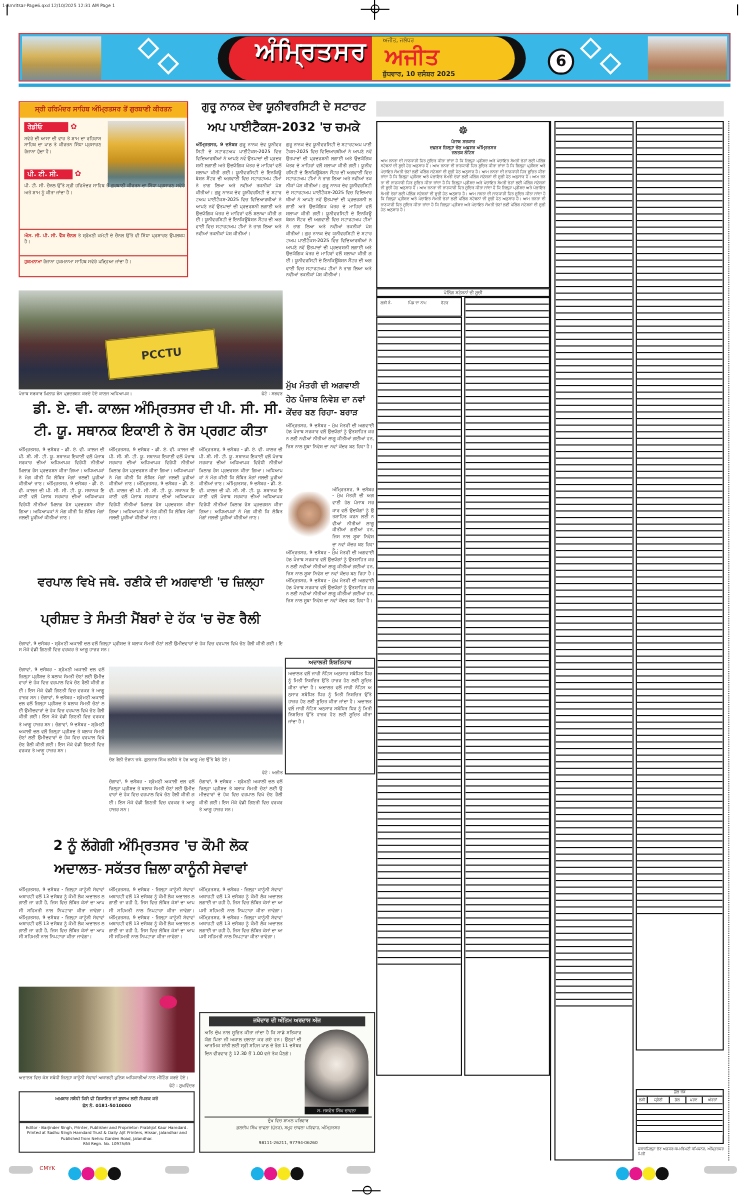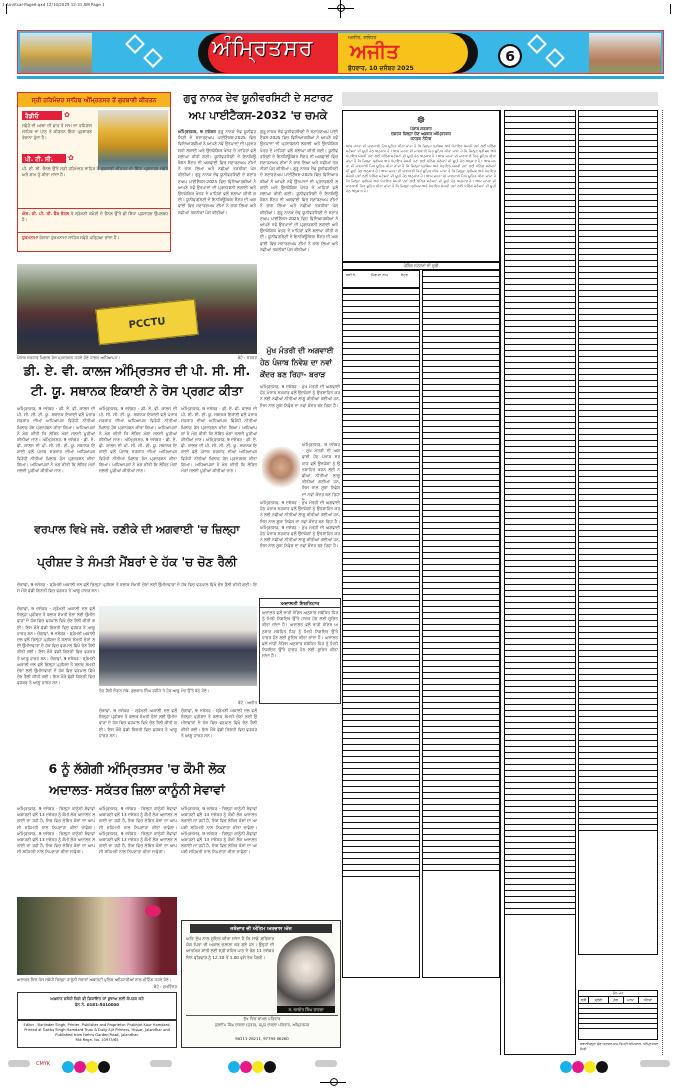--- a/index.html
+++ b/index.html
@@ -10,21 +10,21 @@
   .regv { width: 1px; height: 18px; background: #000; }
   .regc { width: 8px; height: 8px; border: 1px solid #000; border-radius: 50%; }
   
   .mast { left: 17px; top: 30px; width: 647px; height: 44px; background: #39b8e8; border: 1px solid #e33; overflow: hidden; }
   .mast .imgL { left: 2px; top: 2px; width: 72px; height: 40px; background: linear-gradient(180deg,#cfe1ee 0%,#d7b45c 45%,#b99a4d 65%,#7d8d94 100%); }
   .mast .imgR { right: 2px; top: 2px; width: 72px; height: 40px; background: linear-gradient(180deg,#dfe9f1 0%,#c9a58a 40%,#b07a5a 70%,#8a9b67 100%); }
   .mast .diamond { width: 14px; height: 14px; border: 2px solid #fff; transform: rotate(45deg); }
   .pill { left: 180px; top: 2px; width: 280px; height: 40px; border-radius: 20px; background: #111; overflow: hidden; }
   .pill .red { left: 10px; top: 0; width: 130px; height: 40px; background: #e8242c; border-radius: 20px 0 0 20px; }
   .pill .yel { left: 140px; top: 0; width: 130px; height: 40px; background: #f7c31a; border-radius: 0 20px 20px 0; }
-  .pill .t1 { left: 14px; top: 2px; font-size: 22px; font-weight: normal; color: #fff; text-shadow: 1px 1px 0 #000; letter-spacing: 1px; }
+  .pill .t1 { left: 34px; top: 2px; font-size: 22px; font-weight: bold; color: #fff; text-shadow: 1px 1px 0 #000; letter-spacing: 1px; }
   .pill .t2 { left: 152px; top: 6px; font-size: 20px; font-weight: bold; color: #e8242c; }
   .pill .small { left: 150px; top: 1px; font-size: 5px; color: #333; }
   .pill .date { left: 150px; top: 31px; font-size: 6px; color: #222; font-weight: bold; }
   .pagenum { left: 498px; top: 44px; width: 24px; height: 24px; border-radius: 50%; background: #fff; border: 2px solid #111; font-size: 14px; font-weight: bold; text-align: center; line-height: 20px; }
   .rule-blue { left: 17px; top: 76px; width: 647px; height: 3px; background: #2aa6d9; }
   
   .txt { font-size: 4.2px; line-height: 6.2px; color: #222; text-align: justify; overflow: hidden; word-break: break-all; }
   .head { font-weight: bold; color: #111; text-align: center; line-height: 1.15; }
   .photo { background: #888; overflow: hidden; }
   .cap { font-size: 4px; color: #222; line-height: 6px; }
@@ -82,27 +82,27 @@
 <div class="abs head" style="left:178px;top:92px;width:160px;font-size:10px;">ਗੁਰੂ ਨਾਨਕ ਦੇਵ ਯੂਨੀਵਰਸਿਟੀ ਦੇ ਸਟਾਰਟ</div>
 <div class="abs head" style="left:178px;top:110px;width:160px;font-size:11px;">ਅਪ ਪਾਈਟੈਕਸ-2032 'ਚ ਚਮਕੇ</div>
 <div class="abs txt" style="left:178px;top:129px;width:78px;height:138px;"><b>ਅੰਮ੍ਰਿਤਸਰ, 9 ਦਸੰਬਰ</b> <span>ਗੁਰੂ ਨਾਨਕ ਦੇਵ ਯੂਨੀਵਰਸਿਟੀ ਦੇ ਸਟਾਰਟਅਪ ਪਾਈਟੈਕਸ-2025 ਵਿਚ ਵਿਦਿਆਰਥੀਆਂ ਨੇ ਆਪਣੇ ਨਵੇਂ ਉਤਪਾਦਾਂ ਦੀ ਪ੍ਰਦਰਸ਼ਨੀ ਲਗਾਈ ਅਤੇ ਉਦਯੋਗਿਕ ਖੇਤਰ ਦੇ ਮਾਹਿਰਾਂ ਵਲੋਂ ਸ਼ਲਾਘਾ ਕੀਤੀ ਗਈ। ਯੂਨੀਵਰਸਿਟੀ ਦੇ ਇਨਕਿਊਬੇਸ਼ਨ ਸੈਂਟਰ ਦੀ ਅਗਵਾਈ ਵਿਚ ਸਟਾਰਟਅਪ ਟੀਮਾਂ ਨੇ ਭਾਗ ਲਿਆ ਅਤੇ ਨਵੀਆਂ ਤਕਨੀਕਾਂ ਪੇਸ਼ ਕੀਤੀਆਂ।</span> <span>ਗੁਰੂ ਨਾਨਕ ਦੇਵ ਯੂਨੀਵਰਸਿਟੀ ਦੇ ਸਟਾਰਟਅਪ ਪਾਈਟੈਕਸ-2025 ਵਿਚ ਵਿਦਿਆਰਥੀਆਂ ਨੇ ਆਪਣੇ ਨਵੇਂ ਉਤਪਾਦਾਂ ਦੀ ਪ੍ਰਦਰਸ਼ਨੀ ਲਗਾਈ ਅਤੇ ਉਦਯੋਗਿਕ ਖੇਤਰ ਦੇ ਮਾਹਿਰਾਂ ਵਲੋਂ ਸ਼ਲਾਘਾ ਕੀਤੀ ਗਈ। ਯੂਨੀਵਰਸਿਟੀ ਦੇ ਇਨਕਿਊਬੇਸ਼ਨ ਸੈਂਟਰ ਦੀ ਅਗਵਾਈ ਵਿਚ ਸਟਾਰਟਅਪ ਟੀਮਾਂ ਨੇ ਭਾਗ ਲਿਆ ਅਤੇ ਨਵੀਆਂ ਤਕਨੀਕਾਂ ਪੇਸ਼ ਕੀਤੀਆਂ।</span></div>
 <div class="abs txt" style="left:260px;top:129px;width:78px;height:215px;"><span>ਗੁਰੂ ਨਾਨਕ ਦੇਵ ਯੂਨੀਵਰਸਿਟੀ ਦੇ ਸਟਾਰਟਅਪ ਪਾਈਟੈਕਸ-2025 ਵਿਚ ਵਿਦਿਆਰਥੀਆਂ ਨੇ ਆਪਣੇ ਨਵੇਂ ਉਤਪਾਦਾਂ ਦੀ ਪ੍ਰਦਰਸ਼ਨੀ ਲਗਾਈ ਅਤੇ ਉਦਯੋਗਿਕ ਖੇਤਰ ਦੇ ਮਾਹਿਰਾਂ ਵਲੋਂ ਸ਼ਲਾਘਾ ਕੀਤੀ ਗਈ। ਯੂਨੀਵਰਸਿਟੀ ਦੇ ਇਨਕਿਊਬੇਸ਼ਨ ਸੈਂਟਰ ਦੀ ਅਗਵਾਈ ਵਿਚ ਸਟਾਰਟਅਪ ਟੀਮਾਂ ਨੇ ਭਾਗ ਲਿਆ ਅਤੇ ਨਵੀਆਂ ਤਕਨੀਕਾਂ ਪੇਸ਼ ਕੀਤੀਆਂ।</span> <span>ਗੁਰੂ ਨਾਨਕ ਦੇਵ ਯੂਨੀਵਰਸਿਟੀ ਦੇ ਸਟਾਰਟਅਪ ਪਾਈਟੈਕਸ-2025 ਵਿਚ ਵਿਦਿਆਰਥੀਆਂ ਨੇ ਆਪਣੇ ਨਵੇਂ ਉਤਪਾਦਾਂ ਦੀ ਪ੍ਰਦਰਸ਼ਨੀ ਲਗਾਈ ਅਤੇ ਉਦਯੋਗਿਕ ਖੇਤਰ ਦੇ ਮਾਹਿਰਾਂ ਵਲੋਂ ਸ਼ਲਾਘਾ ਕੀਤੀ ਗਈ। ਯੂਨੀਵਰਸਿਟੀ ਦੇ ਇਨਕਿਊਬੇਸ਼ਨ ਸੈਂਟਰ ਦੀ ਅਗਵਾਈ ਵਿਚ ਸਟਾਰਟਅਪ ਟੀਮਾਂ ਨੇ ਭਾਗ ਲਿਆ ਅਤੇ ਨਵੀਆਂ ਤਕਨੀਕਾਂ ਪੇਸ਼ ਕੀਤੀਆਂ।</span> <span>ਗੁਰੂ ਨਾਨਕ ਦੇਵ ਯੂਨੀਵਰਸਿਟੀ ਦੇ ਸਟਾਰਟਅਪ ਪਾਈਟੈਕਸ-2025 ਵਿਚ ਵਿਦਿਆਰਥੀਆਂ ਨੇ ਆਪਣੇ ਨਵੇਂ ਉਤਪਾਦਾਂ ਦੀ ਪ੍ਰਦਰਸ਼ਨੀ ਲਗਾਈ ਅਤੇ ਉਦਯੋਗਿਕ ਖੇਤਰ ਦੇ ਮਾਹਿਰਾਂ ਵਲੋਂ ਸ਼ਲਾਘਾ ਕੀਤੀ ਗਈ। ਯੂਨੀਵਰਸਿਟੀ ਦੇ ਇਨਕਿਊਬੇਸ਼ਨ ਸੈਂਟਰ ਦੀ ਅਗਵਾਈ ਵਿਚ ਸਟਾਰਟਅਪ ਟੀਮਾਂ ਨੇ ਭਾਗ ਲਿਆ ਅਤੇ ਨਵੀਆਂ ਤਕਨੀਕਾਂ ਪੇਸ਼ ਕੀਤੀਆਂ।</span></div>
 
 <div class="abs photo" style="left:17px;top:264px;width:240px;height:90px;background:linear-gradient(180deg,#c9cfc8 0%,#6f7a5c 30%,#533 55%,#2a2f45 80%,#3a3a3a 100%);">
   <div class="abs" style="left:80px;top:40px;width:100px;height:36px;background:#f2d13a;border:1px solid #8a7a1a;transform:rotate(-6deg);text-align:center;font-weight:bold;font-size:10px;line-height:36px;color:#333;">PCCTU</div>
 </div>
 <div class="abs cap" style="left:17px;top:355px;width:190px;">ਪੰਜਾਬ ਸਰਕਾਰ ਖ਼ਿਲਾਫ਼ ਰੋਸ ਪ੍ਰਦਰਸ਼ਨ ਕਰਦੇ ਹੋਏ ਕਾਲਜ ਅਧਿਆਪਕ।</div>
 <div class="abs cap" style="left:210px;top:355px;width:47px;text-align:right;">ਫੋਟੋ : ਸਰਵਣ</div>
-<div class="abs head" style="left:17px;top:364px;width:240px;font-size:12.5px;white-space:nowrap;">ਡੀ. ਏ. ਵੀ. ਕਾਲਜ ਅੰਮ੍ਰਿਤਸਰ ਦੀ ਪੀ. ਸੀ. ਸੀ.</div>
+<div class="abs head" style="left:17px;top:364px;width:240px;font-size:12.5px;white-space:nowrap;text-align:right;">ਡੀ. ਏ. ਵੀ. ਕਾਲਜ ਅੰਮ੍ਰਿਤਸਰ ਦੀ ਪੀ. ਸੀ. ਸੀ.</div>
 <div class="abs head" style="left:17px;top:384px;width:240px;font-size:12.5px;white-space:nowrap;">ਟੀ. ਯੂ. ਸਥਾਨਕ ਇਕਾਈ ਨੇ ਰੋਸ ਪ੍ਰਗਟ ਕੀਤਾ</div>
 <div class="abs txt" style="left:17px;top:406px;width:78px;height:120px;"><span>ਅੰਮ੍ਰਿਤਸਰ, 9 ਦਸੰਬਰ - ਡੀ. ਏ. ਵੀ. ਕਾਲਜ ਦੀ ਪੀ. ਸੀ. ਸੀ. ਟੀ. ਯੂ. ਸਥਾਨਕ ਇਕਾਈ ਵਲੋਂ ਪੰਜਾਬ ਸਰਕਾਰ ਦੀਆਂ ਅਧਿਆਪਕ ਵਿਰੋਧੀ ਨੀਤੀਆਂ ਖ਼ਿਲਾਫ਼ ਰੋਸ ਪ੍ਰਦਰਸ਼ਨ ਕੀਤਾ ਗਿਆ। ਅਧਿਆਪਕਾਂ ਨੇ ਮੰਗ ਕੀਤੀ ਕਿ ਲੰਬਿਤ ਮੰਗਾਂ ਜਲਦੀ ਪੂਰੀਆਂ ਕੀਤੀਆਂ ਜਾਣ।</span> <span>ਅੰਮ੍ਰਿਤਸਰ, 9 ਦਸੰਬਰ - ਡੀ. ਏ. ਵੀ. ਕਾਲਜ ਦੀ ਪੀ. ਸੀ. ਸੀ. ਟੀ. ਯੂ. ਸਥਾਨਕ ਇਕਾਈ ਵਲੋਂ ਪੰਜਾਬ ਸਰਕਾਰ ਦੀਆਂ ਅਧਿਆਪਕ ਵਿਰੋਧੀ ਨੀਤੀਆਂ ਖ਼ਿਲਾਫ਼ ਰੋਸ ਪ੍ਰਦਰਸ਼ਨ ਕੀਤਾ ਗਿਆ। ਅਧਿਆਪਕਾਂ ਨੇ ਮੰਗ ਕੀਤੀ ਕਿ ਲੰਬਿਤ ਮੰਗਾਂ ਜਲਦੀ ਪੂਰੀਆਂ ਕੀਤੀਆਂ ਜਾਣ।</span></div>
 <div class="abs txt" style="left:99px;top:406px;width:78px;height:120px;"><span>ਅੰਮ੍ਰਿਤਸਰ, 9 ਦਸੰਬਰ - ਡੀ. ਏ. ਵੀ. ਕਾਲਜ ਦੀ ਪੀ. ਸੀ. ਸੀ. ਟੀ. ਯੂ. ਸਥਾਨਕ ਇਕਾਈ ਵਲੋਂ ਪੰਜਾਬ ਸਰਕਾਰ ਦੀਆਂ ਅਧਿਆਪਕ ਵਿਰੋਧੀ ਨੀਤੀਆਂ ਖ਼ਿਲਾਫ਼ ਰੋਸ ਪ੍ਰਦਰਸ਼ਨ ਕੀਤਾ ਗਿਆ। ਅਧਿਆਪਕਾਂ ਨੇ ਮੰਗ ਕੀਤੀ ਕਿ ਲੰਬਿਤ ਮੰਗਾਂ ਜਲਦੀ ਪੂਰੀਆਂ ਕੀਤੀਆਂ ਜਾਣ।</span> <span>ਅੰਮ੍ਰਿਤਸਰ, 9 ਦਸੰਬਰ - ਡੀ. ਏ. ਵੀ. ਕਾਲਜ ਦੀ ਪੀ. ਸੀ. ਸੀ. ਟੀ. ਯੂ. ਸਥਾਨਕ ਇਕਾਈ ਵਲੋਂ ਪੰਜਾਬ ਸਰਕਾਰ ਦੀਆਂ ਅਧਿਆਪਕ ਵਿਰੋਧੀ ਨੀਤੀਆਂ ਖ਼ਿਲਾਫ਼ ਰੋਸ ਪ੍ਰਦਰਸ਼ਨ ਕੀਤਾ ਗਿਆ। ਅਧਿਆਪਕਾਂ ਨੇ ਮੰਗ ਕੀਤੀ ਕਿ ਲੰਬਿਤ ਮੰਗਾਂ ਜਲਦੀ ਪੂਰੀਆਂ ਕੀਤੀਆਂ ਜਾਣ।</span></div>
 <div class="abs txt" style="left:181px;top:406px;width:76px;height:120px;"><span>ਅੰਮ੍ਰਿਤਸਰ, 9 ਦਸੰਬਰ - ਡੀ. ਏ. ਵੀ. ਕਾਲਜ ਦੀ ਪੀ. ਸੀ. ਸੀ. ਟੀ. ਯੂ. ਸਥਾਨਕ ਇਕਾਈ ਵਲੋਂ ਪੰਜਾਬ ਸਰਕਾਰ ਦੀਆਂ ਅਧਿਆਪਕ ਵਿਰੋਧੀ ਨੀਤੀਆਂ ਖ਼ਿਲਾਫ਼ ਰੋਸ ਪ੍ਰਦਰਸ਼ਨ ਕੀਤਾ ਗਿਆ। ਅਧਿਆਪਕਾਂ ਨੇ ਮੰਗ ਕੀਤੀ ਕਿ ਲੰਬਿਤ ਮੰਗਾਂ ਜਲਦੀ ਪੂਰੀਆਂ ਕੀਤੀਆਂ ਜਾਣ।</span> <span>ਅੰਮ੍ਰਿਤਸਰ, 9 ਦਸੰਬਰ - ਡੀ. ਏ. ਵੀ. ਕਾਲਜ ਦੀ ਪੀ. ਸੀ. ਸੀ. ਟੀ. ਯੂ. ਸਥਾਨਕ ਇਕਾਈ ਵਲੋਂ ਪੰਜਾਬ ਸਰਕਾਰ ਦੀਆਂ ਅਧਿਆਪਕ ਵਿਰੋਧੀ ਨੀਤੀਆਂ ਖ਼ਿਲਾਫ਼ ਰੋਸ ਪ੍ਰਦਰਸ਼ਨ ਕੀਤਾ ਗਿਆ। ਅਧਿਆਪਕਾਂ ਨੇ ਮੰਗ ਕੀਤੀ ਕਿ ਲੰਬਿਤ ਮੰਗਾਂ ਜਲਦੀ ਪੂਰੀਆਂ ਕੀਤੀਆਂ ਜਾਣ।</span></div>
 
-<div class="abs head" style="left:260px;top:347px;width:80px;font-size:7.5px;text-align:center;">ਮੁੱਖ ਮੰਤਰੀ ਦੀ ਅਗਵਾਈ</div>
+<div class="abs head" style="left:260px;top:347px;width:80px;font-size:7.5px;text-align:left;">ਮੁੱਖ ਮੰਤਰੀ ਦੀ ਅਗਵਾਈ</div>
 <div class="abs head" style="left:260px;top:359px;width:80px;font-size:7.5px;text-align:left;">ਹੇਠ ਪੰਜਾਬ ਨਿਵੇਸ਼ ਦਾ ਨਵਾਂ</div>
 <div class="abs head" style="left:260px;top:371px;width:80px;font-size:7.5px;text-align:left;">ਕੇਂਦਰ ਬਣ ਰਿਹਾ- ਬਰਾੜ</div>
 <div class="abs txt" style="left:260px;top:384px;width:80px;height:56px;"><span>ਅੰਮ੍ਰਿਤਸਰ, 9 ਦਸੰਬਰ - ਮੁੱਖ ਮੰਤਰੀ ਦੀ ਅਗਵਾਈ ਹੇਠ ਪੰਜਾਬ ਸਰਕਾਰ ਵਲੋਂ ਉਦਯੋਗਾਂ ਨੂੰ ਉਤਸ਼ਾਹਿਤ ਕਰਨ ਲਈ ਨਵੀਆਂ ਨੀਤੀਆਂ ਲਾਗੂ ਕੀਤੀਆਂ ਗਈਆਂ ਹਨ, ਜਿਸ ਨਾਲ ਸੂਬਾ ਨਿਵੇਸ਼ ਦਾ ਨਵਾਂ ਕੇਂਦਰ ਬਣ ਰਿਹਾ ਹੈ।</span></div>
 <div class="abs photo" style="left:262px;top:447px;width:38px;height:50px;background:radial-gradient(circle at 50% 40%,#d9a98a 0%,#b7876a 30%,#fff 60%);"></div>
 <div class="abs txt" style="left:302px;top:442px;width:38px;height:58px;"><span>ਅੰਮ੍ਰਿਤਸਰ, 9 ਦਸੰਬਰ - ਮੁੱਖ ਮੰਤਰੀ ਦੀ ਅਗਵਾਈ ਹੇਠ ਪੰਜਾਬ ਸਰਕਾਰ ਵਲੋਂ ਉਦਯੋਗਾਂ ਨੂੰ ਉਤਸ਼ਾਹਿਤ ਕਰਨ ਲਈ ਨਵੀਆਂ ਨੀਤੀਆਂ ਲਾਗੂ ਕੀਤੀਆਂ ਗਈਆਂ ਹਨ, ਜਿਸ ਨਾਲ ਸੂਬਾ ਨਿਵੇਸ਼ ਦਾ ਨਵਾਂ ਕੇਂਦਰ ਬਣ ਰਿਹਾ ਹੈ।</span></div>
 <div class="abs txt" style="left:260px;top:500px;width:80px;height:92px;"><span>ਅੰਮ੍ਰਿਤਸਰ, 9 ਦਸੰਬਰ - ਮੁੱਖ ਮੰਤਰੀ ਦੀ ਅਗਵਾਈ ਹੇਠ ਪੰਜਾਬ ਸਰਕਾਰ ਵਲੋਂ ਉਦਯੋਗਾਂ ਨੂੰ ਉਤਸ਼ਾਹਿਤ ਕਰਨ ਲਈ ਨਵੀਆਂ ਨੀਤੀਆਂ ਲਾਗੂ ਕੀਤੀਆਂ ਗਈਆਂ ਹਨ, ਜਿਸ ਨਾਲ ਸੂਬਾ ਨਿਵੇਸ਼ ਦਾ ਨਵਾਂ ਕੇਂਦਰ ਬਣ ਰਿਹਾ ਹੈ।</span> <span>ਅੰਮ੍ਰਿਤਸਰ, 9 ਦਸੰਬਰ - ਮੁੱਖ ਮੰਤਰੀ ਦੀ ਅਗਵਾਈ ਹੇਠ ਪੰਜਾਬ ਸਰਕਾਰ ਵਲੋਂ ਉਦਯੋਗਾਂ ਨੂੰ ਉਤਸ਼ਾਹਿਤ ਕਰਨ ਲਈ ਨਵੀਆਂ ਨੀਤੀਆਂ ਲਾਗੂ ਕੀਤੀਆਂ ਗਈਆਂ ਹਨ, ਜਿਸ ਨਾਲ ਸੂਬਾ ਨਿਵੇਸ਼ ਦਾ ਨਵਾਂ ਕੇਂਦਰ ਬਣ ਰਿਹਾ ਹੈ।</span></div>
 
 <div class="abs box" style="left:259px;top:598px;width:82px;height:106px;">
   <div style="font-size:5px;font-weight:bold;text-align:center;border-bottom:1px solid #333;line-height:8px;">ਅਦਾਲਤੀ ਇਸ਼ਤਿਹਾਰ</div>
   <div class="txt" style="padding:2px;height:95px;"><span>ਅਦਾਲਤ ਵਲੋਂ ਜਾਰੀ ਨੋਟਿਸ ਅਨੁਸਾਰ ਸਬੰਧਿਤ ਧਿਰ ਨੂੰ ਮਿਤੀ ਨਿਸ਼ਚਿਤ ਉੱਤੇ ਹਾਜ਼ਰ ਹੋਣ ਲਈ ਸੂਚਿਤ ਕੀਤਾ ਜਾਂਦਾ ਹੈ।</span> <span>ਅਦਾਲਤ ਵਲੋਂ ਜਾਰੀ ਨੋਟਿਸ ਅਨੁਸਾਰ ਸਬੰਧਿਤ ਧਿਰ ਨੂੰ ਮਿਤੀ ਨਿਸ਼ਚਿਤ ਉੱਤੇ ਹਾਜ਼ਰ ਹੋਣ ਲਈ ਸੂਚਿਤ ਕੀਤਾ ਜਾਂਦਾ ਹੈ।</span> <span>ਅਦਾਲਤ ਵਲੋਂ ਜਾਰੀ ਨੋਟਿਸ ਅਨੁਸਾਰ ਸਬੰਧਿਤ ਧਿਰ ਨੂੰ ਮਿਤੀ ਨਿਸ਼ਚਿਤ ਉੱਤੇ ਹਾਜ਼ਰ ਹੋਣ ਲਈ ਸੂਚਿਤ ਕੀਤਾ ਜਾਂਦਾ ਹੈ।</span></div>
@@ -111,21 +111,21 @@
 <div class="abs head" style="left:17px;top:524px;width:240px;font-size:11px;white-space:nowrap;">ਵਰਪਾਲ ਵਿਖੇ ਜਥੇ. ਰਣੀਕੇ ਦੀ ਅਗਵਾਈ 'ਚ ਜ਼ਿਲ੍ਹਾ</div>
 <div class="abs head" style="left:17px;top:556px;width:240px;font-size:12px;white-space:nowrap;">ਪ੍ਰੀਸ਼ਦ ਤੇ ਸੰਮਤੀ ਮੈਂਬਰਾਂ ਦੇ ਹੱਕ 'ਚ ਚੋਣ ਰੈਲੀ</div>
 <div class="abs txt" style="left:17px;top:582px;width:240px;height:22px;"><span>ਚੋਗਾਵਾਂ, 9 ਦਸੰਬਰ - ਸ਼੍ਰੋਮਣੀ ਅਕਾਲੀ ਦਲ ਵਲੋਂ ਜ਼ਿਲ੍ਹਾ ਪ੍ਰੀਸ਼ਦ ਤੇ ਬਲਾਕ ਸੰਮਤੀ ਚੋਣਾਂ ਲਈ ਉਮੀਦਵਾਰਾਂ ਦੇ ਹੱਕ ਵਿਚ ਵਰਪਾਲ ਵਿਖੇ ਚੋਣ ਰੈਲੀ ਕੀਤੀ ਗਈ। ਇਸ ਮੌਕੇ ਵੱਡੀ ਗਿਣਤੀ ਵਿਚ ਵਰਕਰ ਤੇ ਆਗੂ ਹਾਜ਼ਰ ਸਨ।</span></div>
 <div class="abs txt" style="left:17px;top:606px;width:78px;height:145px;"><span>ਚੋਗਾਵਾਂ, 9 ਦਸੰਬਰ - ਸ਼੍ਰੋਮਣੀ ਅਕਾਲੀ ਦਲ ਵਲੋਂ ਜ਼ਿਲ੍ਹਾ ਪ੍ਰੀਸ਼ਦ ਤੇ ਬਲਾਕ ਸੰਮਤੀ ਚੋਣਾਂ ਲਈ ਉਮੀਦਵਾਰਾਂ ਦੇ ਹੱਕ ਵਿਚ ਵਰਪਾਲ ਵਿਖੇ ਚੋਣ ਰੈਲੀ ਕੀਤੀ ਗਈ। ਇਸ ਮੌਕੇ ਵੱਡੀ ਗਿਣਤੀ ਵਿਚ ਵਰਕਰ ਤੇ ਆਗੂ ਹਾਜ਼ਰ ਸਨ।</span> <span>ਚੋਗਾਵਾਂ, 9 ਦਸੰਬਰ - ਸ਼੍ਰੋਮਣੀ ਅਕਾਲੀ ਦਲ ਵਲੋਂ ਜ਼ਿਲ੍ਹਾ ਪ੍ਰੀਸ਼ਦ ਤੇ ਬਲਾਕ ਸੰਮਤੀ ਚੋਣਾਂ ਲਈ ਉਮੀਦਵਾਰਾਂ ਦੇ ਹੱਕ ਵਿਚ ਵਰਪਾਲ ਵਿਖੇ ਚੋਣ ਰੈਲੀ ਕੀਤੀ ਗਈ। ਇਸ ਮੌਕੇ ਵੱਡੀ ਗਿਣਤੀ ਵਿਚ ਵਰਕਰ ਤੇ ਆਗੂ ਹਾਜ਼ਰ ਸਨ।</span> <span>ਚੋਗਾਵਾਂ, 9 ਦਸੰਬਰ - ਸ਼੍ਰੋਮਣੀ ਅਕਾਲੀ ਦਲ ਵਲੋਂ ਜ਼ਿਲ੍ਹਾ ਪ੍ਰੀਸ਼ਦ ਤੇ ਬਲਾਕ ਸੰਮਤੀ ਚੋਣਾਂ ਲਈ ਉਮੀਦਵਾਰਾਂ ਦੇ ਹੱਕ ਵਿਚ ਵਰਪਾਲ ਵਿਖੇ ਚੋਣ ਰੈਲੀ ਕੀਤੀ ਗਈ। ਇਸ ਮੌਕੇ ਵੱਡੀ ਗਿਣਤੀ ਵਿਚ ਵਰਕਰ ਤੇ ਆਗੂ ਹਾਜ਼ਰ ਸਨ।</span></div>
 <div class="abs photo" style="left:99px;top:606px;width:158px;height:80px;background:linear-gradient(180deg,#eef2f4 0%,#e7e4dc 30%,#3b3e52 55%,#58616b 80%,#b9b9b9 100%);"></div>
 <div class="abs cap" style="left:99px;top:688px;width:158px;height:18px;overflow:hidden;">ਚੋਣ ਰੈਲੀ ਦੌਰਾਨ ਜਥੇ. ਗੁਲਜ਼ਾਰ ਸਿੰਘ ਰਣੀਕੇ ਤੇ ਹੋਰ ਆਗੂ ਮੰਚ ਉੱਤੇ ਬੈਠੇ ਹੋਏ।</div>
 <div class="abs cap" style="left:210px;top:700px;width:47px;text-align:right;">ਫੋਟੋ : ਅਜੀਤ</div>
 <div class="abs txt" style="left:99px;top:708px;width:78px;height:46px;"><span>ਚੋਗਾਵਾਂ, 9 ਦਸੰਬਰ - ਸ਼੍ਰੋਮਣੀ ਅਕਾਲੀ ਦਲ ਵਲੋਂ ਜ਼ਿਲ੍ਹਾ ਪ੍ਰੀਸ਼ਦ ਤੇ ਬਲਾਕ ਸੰਮਤੀ ਚੋਣਾਂ ਲਈ ਉਮੀਦਵਾਰਾਂ ਦੇ ਹੱਕ ਵਿਚ ਵਰਪਾਲ ਵਿਖੇ ਚੋਣ ਰੈਲੀ ਕੀਤੀ ਗਈ। ਇਸ ਮੌਕੇ ਵੱਡੀ ਗਿਣਤੀ ਵਿਚ ਵਰਕਰ ਤੇ ਆਗੂ ਹਾਜ਼ਰ ਸਨ।</span></div>
 <div class="abs txt" style="left:181px;top:708px;width:76px;height:46px;"><span>ਚੋਗਾਵਾਂ, 9 ਦਸੰਬਰ - ਸ਼੍ਰੋਮਣੀ ਅਕਾਲੀ ਦਲ ਵਲੋਂ ਜ਼ਿਲ੍ਹਾ ਪ੍ਰੀਸ਼ਦ ਤੇ ਬਲਾਕ ਸੰਮਤੀ ਚੋਣਾਂ ਲਈ ਉਮੀਦਵਾਰਾਂ ਦੇ ਹੱਕ ਵਿਚ ਵਰਪਾਲ ਵਿਖੇ ਚੋਣ ਰੈਲੀ ਕੀਤੀ ਗਈ। ਇਸ ਮੌਕੇ ਵੱਡੀ ਗਿਣਤੀ ਵਿਚ ਵਰਕਰ ਤੇ ਆਗੂ ਹਾਜ਼ਰ ਸਨ।</span></div>
 
-<div class="abs head" style="left:17px;top:762px;width:240px;font-size:12.5px;white-space:nowrap;">6 ਨੂੰ ਲੱਗੇਗੀ ਅੰਮ੍ਰਿਤਸਰ 'ਚ ਕੌਮੀ ਲੋਕ</div>
+<div class="abs head" style="left:17px;top:762px;width:240px;font-size:12.5px;white-space:nowrap;">2 ਨੂੰ ਲੱਗੇਗੀ ਅੰਮ੍ਰਿਤਸਰ 'ਚ ਕੌਮੀ ਲੋਕ</div>
 <div class="abs head" style="left:17px;top:783px;width:240px;font-size:12.5px;white-space:nowrap;font-family:Liberation Serif, serif;">ਅਦਾਲਤ- ਸਕੱਤਰ ਜ਼ਿਲਾ ਕਾਨੂੰਨੀ ਸੇਵਾਵਾਂ</div>
 <div class="abs txt" style="left:17px;top:806px;width:78px;height:88px;"><span>ਅੰਮ੍ਰਿਤਸਰ, 9 ਦਸੰਬਰ - ਜ਼ਿਲ੍ਹਾ ਕਾਨੂੰਨੀ ਸੇਵਾਵਾਂ ਅਥਾਰਟੀ ਵਲੋਂ 13 ਦਸੰਬਰ ਨੂੰ ਕੌਮੀ ਲੋਕ ਅਦਾਲਤ ਲਗਾਈ ਜਾ ਰਹੀ ਹੈ, ਜਿਸ ਵਿਚ ਲੰਬਿਤ ਕੇਸਾਂ ਦਾ ਆਪਸੀ ਸਹਿਮਤੀ ਨਾਲ ਨਿਪਟਾਰਾ ਕੀਤਾ ਜਾਵੇਗਾ।</span> <span>ਅੰਮ੍ਰਿਤਸਰ, 9 ਦਸੰਬਰ - ਜ਼ਿਲ੍ਹਾ ਕਾਨੂੰਨੀ ਸੇਵਾਵਾਂ ਅਥਾਰਟੀ ਵਲੋਂ 13 ਦਸੰਬਰ ਨੂੰ ਕੌਮੀ ਲੋਕ ਅਦਾਲਤ ਲਗਾਈ ਜਾ ਰਹੀ ਹੈ, ਜਿਸ ਵਿਚ ਲੰਬਿਤ ਕੇਸਾਂ ਦਾ ਆਪਸੀ ਸਹਿਮਤੀ ਨਾਲ ਨਿਪਟਾਰਾ ਕੀਤਾ ਜਾਵੇਗਾ।</span></div>
 <div class="abs txt" style="left:99px;top:806px;width:78px;height:88px;"><span>ਅੰਮ੍ਰਿਤਸਰ, 9 ਦਸੰਬਰ - ਜ਼ਿਲ੍ਹਾ ਕਾਨੂੰਨੀ ਸੇਵਾਵਾਂ ਅਥਾਰਟੀ ਵਲੋਂ 13 ਦਸੰਬਰ ਨੂੰ ਕੌਮੀ ਲੋਕ ਅਦਾਲਤ ਲਗਾਈ ਜਾ ਰਹੀ ਹੈ, ਜਿਸ ਵਿਚ ਲੰਬਿਤ ਕੇਸਾਂ ਦਾ ਆਪਸੀ ਸਹਿਮਤੀ ਨਾਲ ਨਿਪਟਾਰਾ ਕੀਤਾ ਜਾਵੇਗਾ।</span> <span>ਅੰਮ੍ਰਿਤਸਰ, 9 ਦਸੰਬਰ - ਜ਼ਿਲ੍ਹਾ ਕਾਨੂੰਨੀ ਸੇਵਾਵਾਂ ਅਥਾਰਟੀ ਵਲੋਂ 13 ਦਸੰਬਰ ਨੂੰ ਕੌਮੀ ਲੋਕ ਅਦਾਲਤ ਲਗਾਈ ਜਾ ਰਹੀ ਹੈ, ਜਿਸ ਵਿਚ ਲੰਬਿਤ ਕੇਸਾਂ ਦਾ ਆਪਸੀ ਸਹਿਮਤੀ ਨਾਲ ਨਿਪਟਾਰਾ ਕੀਤਾ ਜਾਵੇਗਾ।</span></div>
 <div class="abs txt" style="left:181px;top:806px;width:76px;height:105px;"><span>ਅੰਮ੍ਰਿਤਸਰ, 9 ਦਸੰਬਰ - ਜ਼ਿਲ੍ਹਾ ਕਾਨੂੰਨੀ ਸੇਵਾਵਾਂ ਅਥਾਰਟੀ ਵਲੋਂ 13 ਦਸੰਬਰ ਨੂੰ ਕੌਮੀ ਲੋਕ ਅਦਾਲਤ ਲਗਾਈ ਜਾ ਰਹੀ ਹੈ, ਜਿਸ ਵਿਚ ਲੰਬਿਤ ਕੇਸਾਂ ਦਾ ਆਪਸੀ ਸਹਿਮਤੀ ਨਾਲ ਨਿਪਟਾਰਾ ਕੀਤਾ ਜਾਵੇਗਾ।</span> <span>ਅੰਮ੍ਰਿਤਸਰ, 9 ਦਸੰਬਰ - ਜ਼ਿਲ੍ਹਾ ਕਾਨੂੰਨੀ ਸੇਵਾਵਾਂ ਅਥਾਰਟੀ ਵਲੋਂ 13 ਦਸੰਬਰ ਨੂੰ ਕੌਮੀ ਲੋਕ ਅਦਾਲਤ ਲਗਾਈ ਜਾ ਰਹੀ ਹੈ, ਜਿਸ ਵਿਚ ਲੰਬਿਤ ਕੇਸਾਂ ਦਾ ਆਪਸੀ ਸਹਿਮਤੀ ਨਾਲ ਨਿਪਟਾਰਾ ਕੀਤਾ ਜਾਵੇਗਾ।</span></div>
 <div class="abs photo" style="left:17px;top:897px;width:160px;height:78px;background:linear-gradient(90deg,#3d4a34 0%,#8c7e5f 35%,#d7c9a6 55%,#e0a0b0 70%,#6e1f2b 90%);">
   <div class="abs" style="left:128px;top:8px;width:16px;height:12px;border-radius:50%;background:#e0206b;"></div>
 </div>
 <div class="abs cap" style="left:17px;top:977px;width:160px;height:12px;overflow:hidden;">ਅਦਾਲਤ ਵਿਚ ਕੇਸ ਸਬੰਧੀ ਜ਼ਿਲ੍ਹਾ ਕਾਨੂੰਨੀ ਸੇਵਾਵਾਂ ਅਥਾਰਟੀ ਪੁਲਿਸ ਅਧਿਕਾਰੀਆਂ ਨਾਲ ਮੀਟਿੰਗ ਕਰਦੇ ਹੋਏ।</div>
 <div class="abs cap" style="left:130px;top:984px;width:47px;text-align:right;">ਫੋਟੋ : ਸੁਖਵਿੰਦਰ</div>
 

